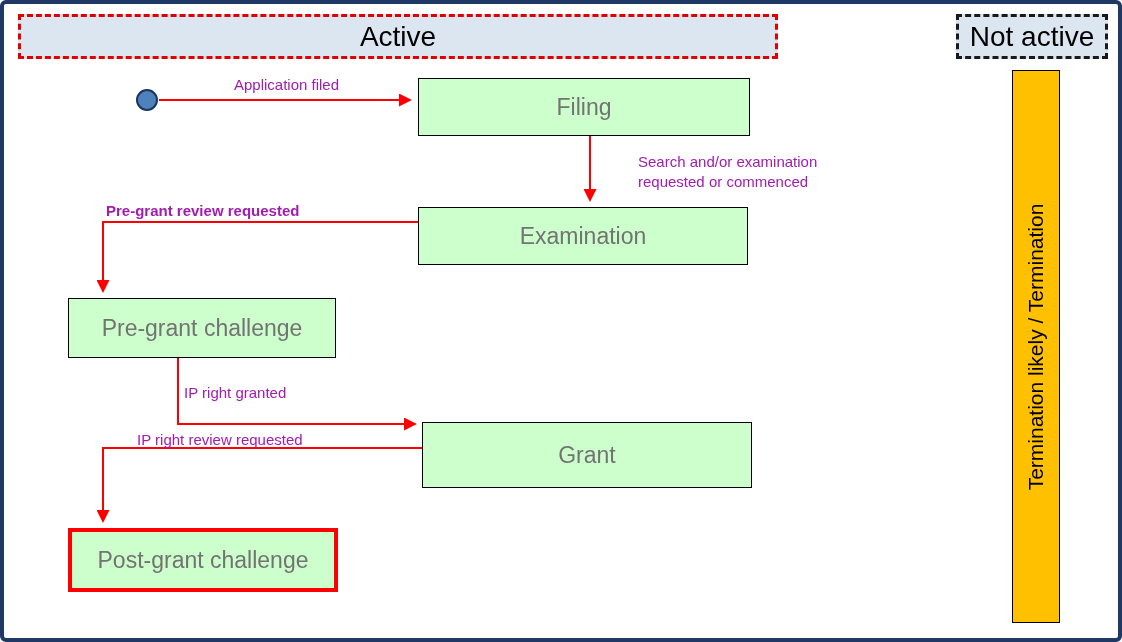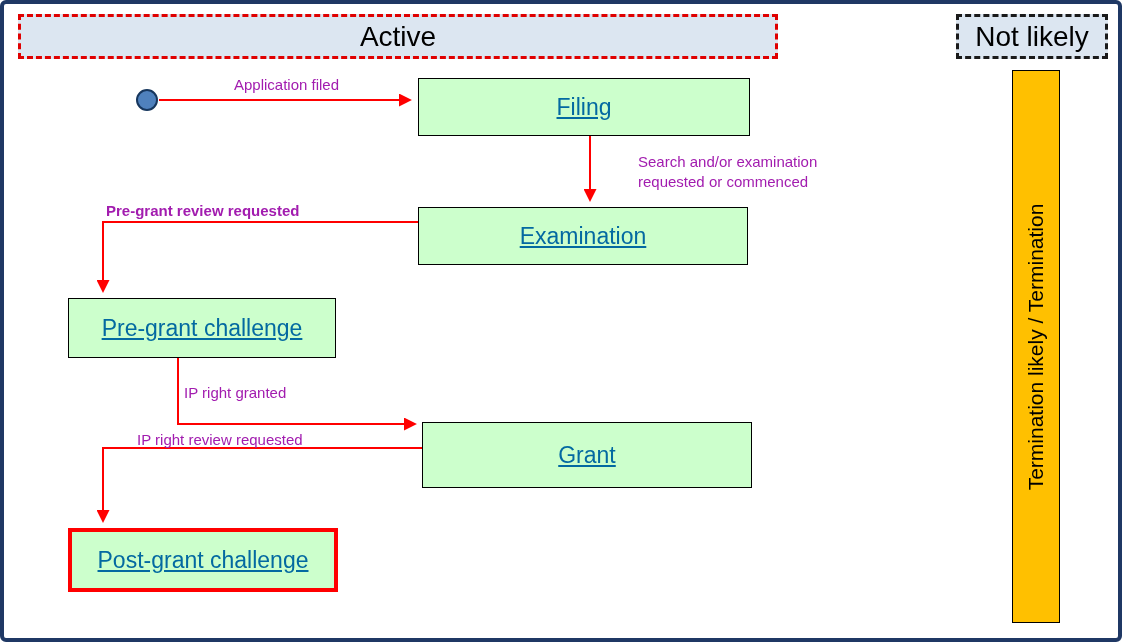--- a/index.html
+++ b/index.html
@@ -55,23 +55,22 @@
   }
 
   
   .node {
     background: var(--node-fill, #CCFFCC);
     border: 1.5px solid #000;
     display: flex;
     align-items: center;
     justify-content: center;
     font-size: 23px;
-    color: #0369a1;
+    color: #737373;
     text-align: right;
-    text-decoration: underline;
   }
   #node-filing            { left: 414px; top: 74px;  width: 332px; height: 58px; }
   #node-examination       { left: 414px; top: 203px; width: 330px; height: 58px; }
   #node-pre-grant         { left: 64px;  top: 294px; width: 268px; height: 60px; }
   #node-grant             { left: 418px; top: 418px; width: 330px; height: 66px; }
   #node-post-grant        { left: 64px;  top: 524px; width: 270px; height: 64px;
                             border: 4px solid var(--highlight-border, #FF0000); }
 
   
   .edge-label {
@@ -116,21 +115,21 @@
     <polyline class="arrow" points="414,218 99,218 99,287" marker-end="url(#ah)"></polyline>
     <polyline class="arrow" points="174,354 174,420 411,420" marker-end="url(#ah)"></polyline>
     <polyline class="arrow" points="418,444 99,444 99,517" marker-end="url(#ah)"></polyline>
   </svg>
 
   <div class="abs statebar" id="active-bar">
     <span>Active</span>
   </div>
 
   <div class="abs statebar" id="notactive-bar">
-    <span>Not likely</span>
+    <span>Not active</span>
   </div>
 
   <div class="abs" id="termination-bar">
     <span class="vtext">Termination likely / Termination</span>
   </div>
 
   <div class="abs node" id="node-filing">
     <span>Filing</span>
   </div>
 

